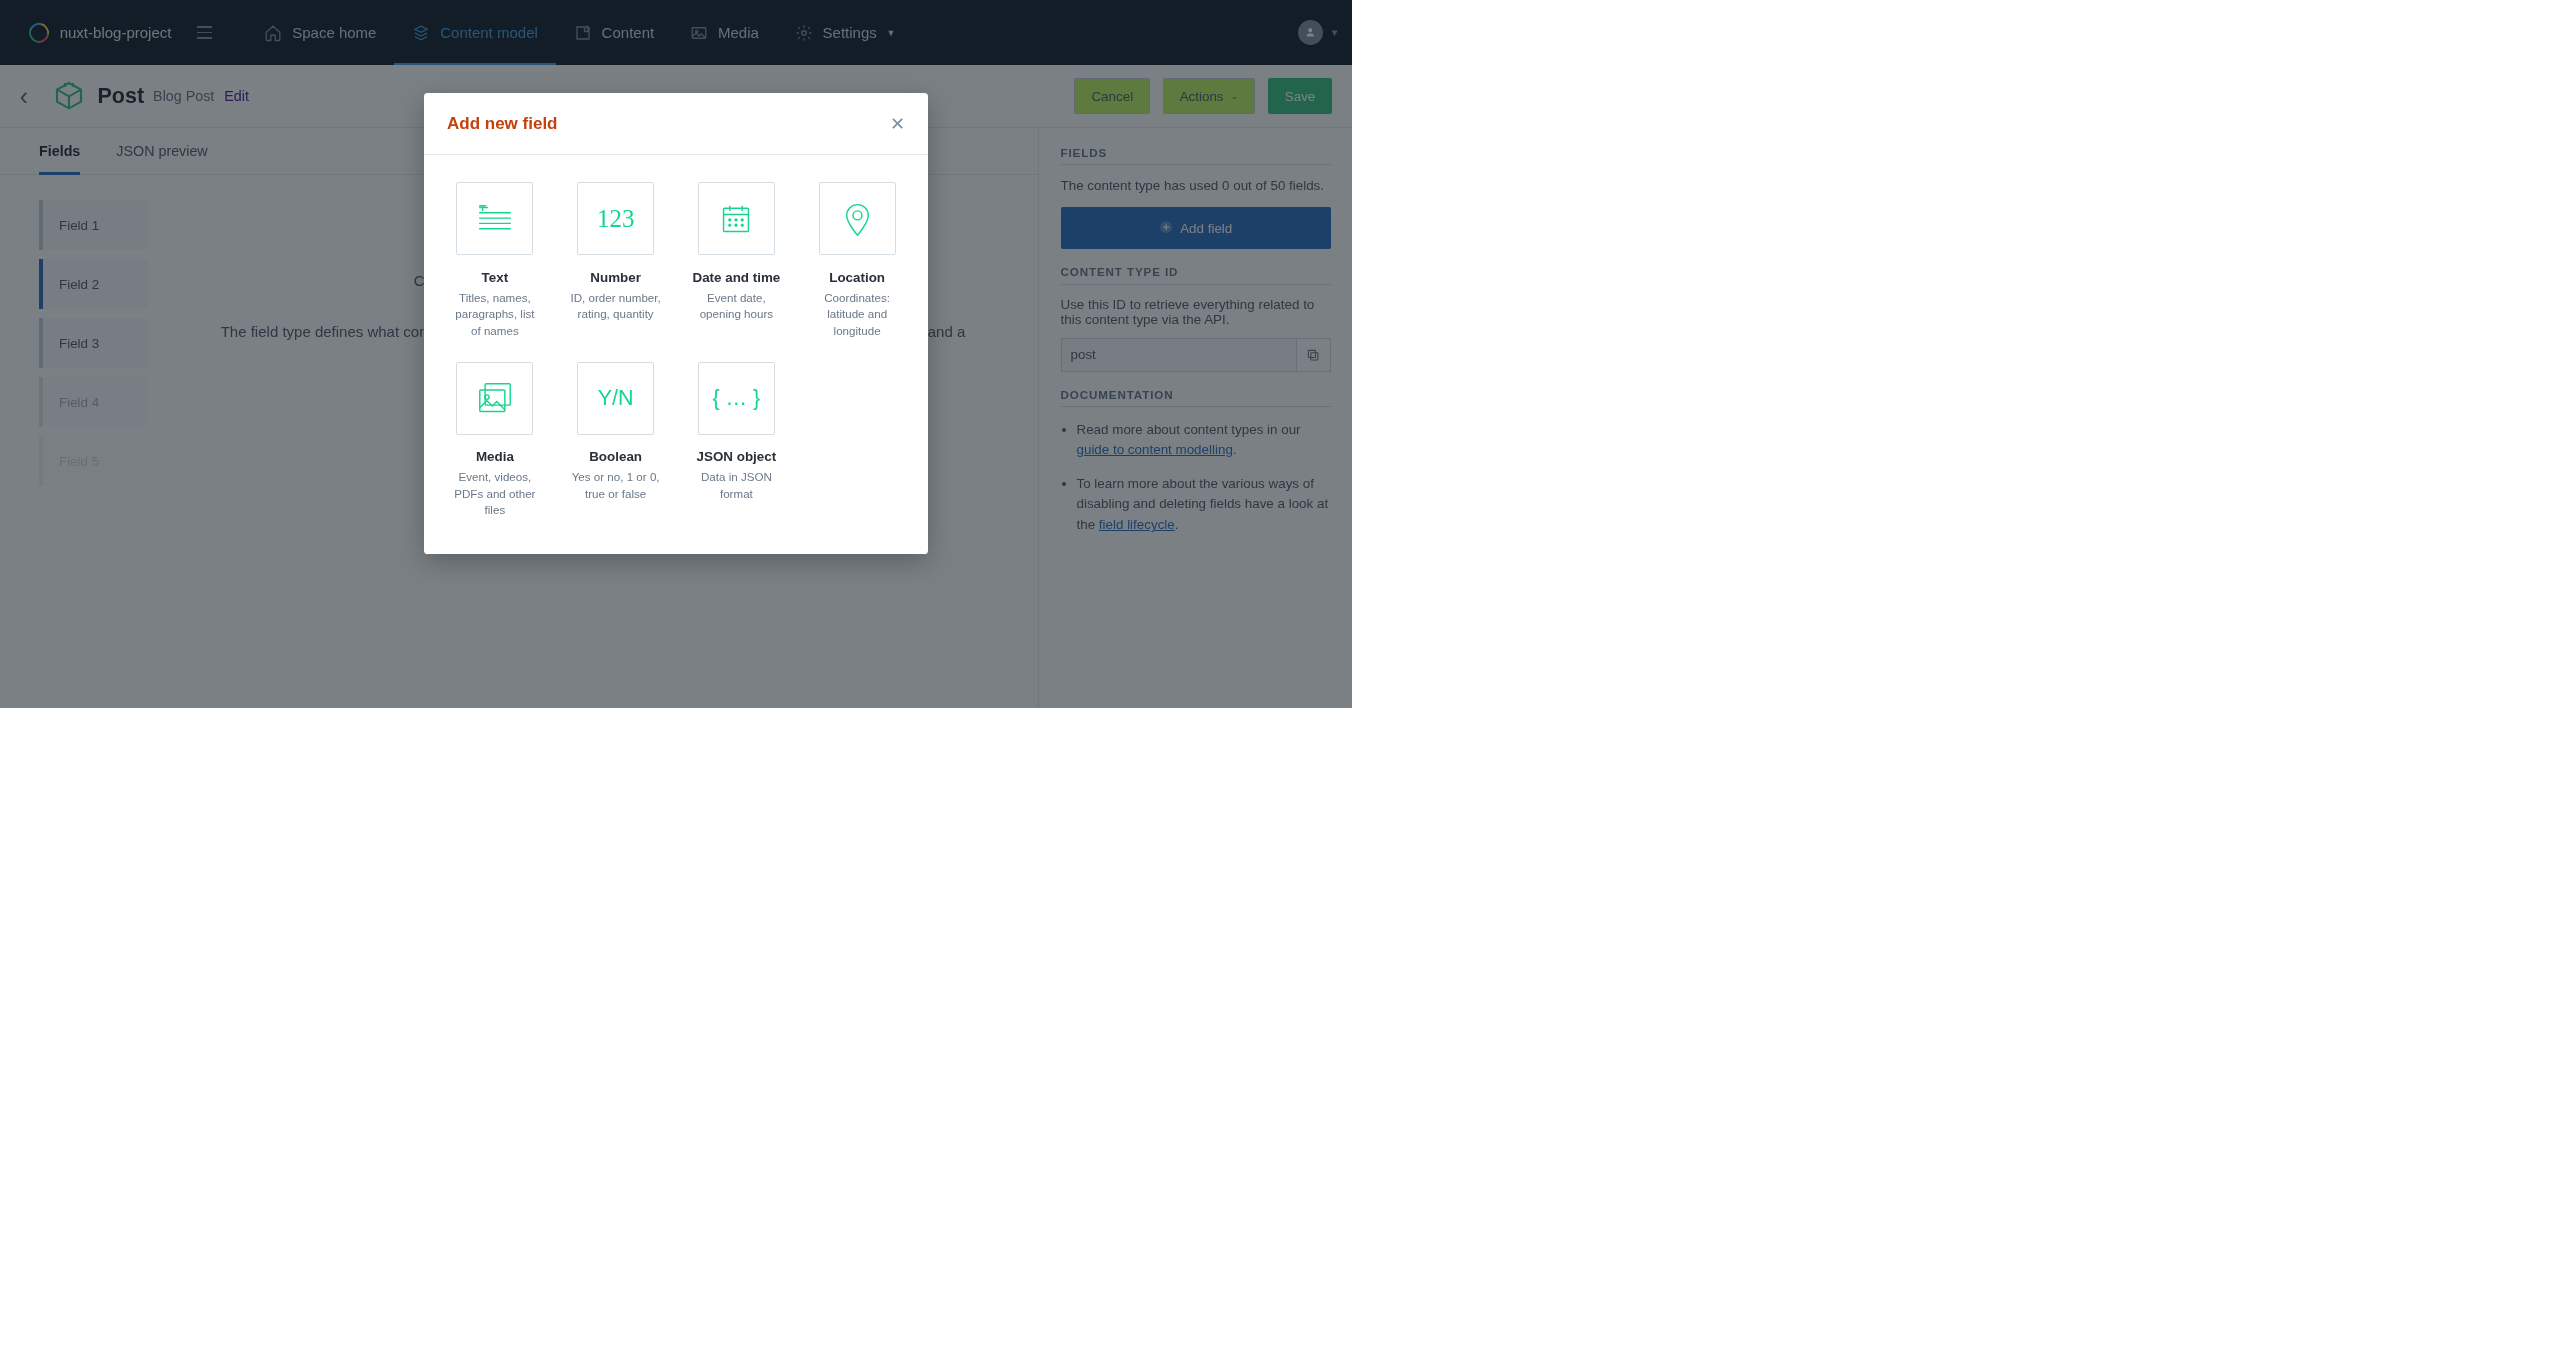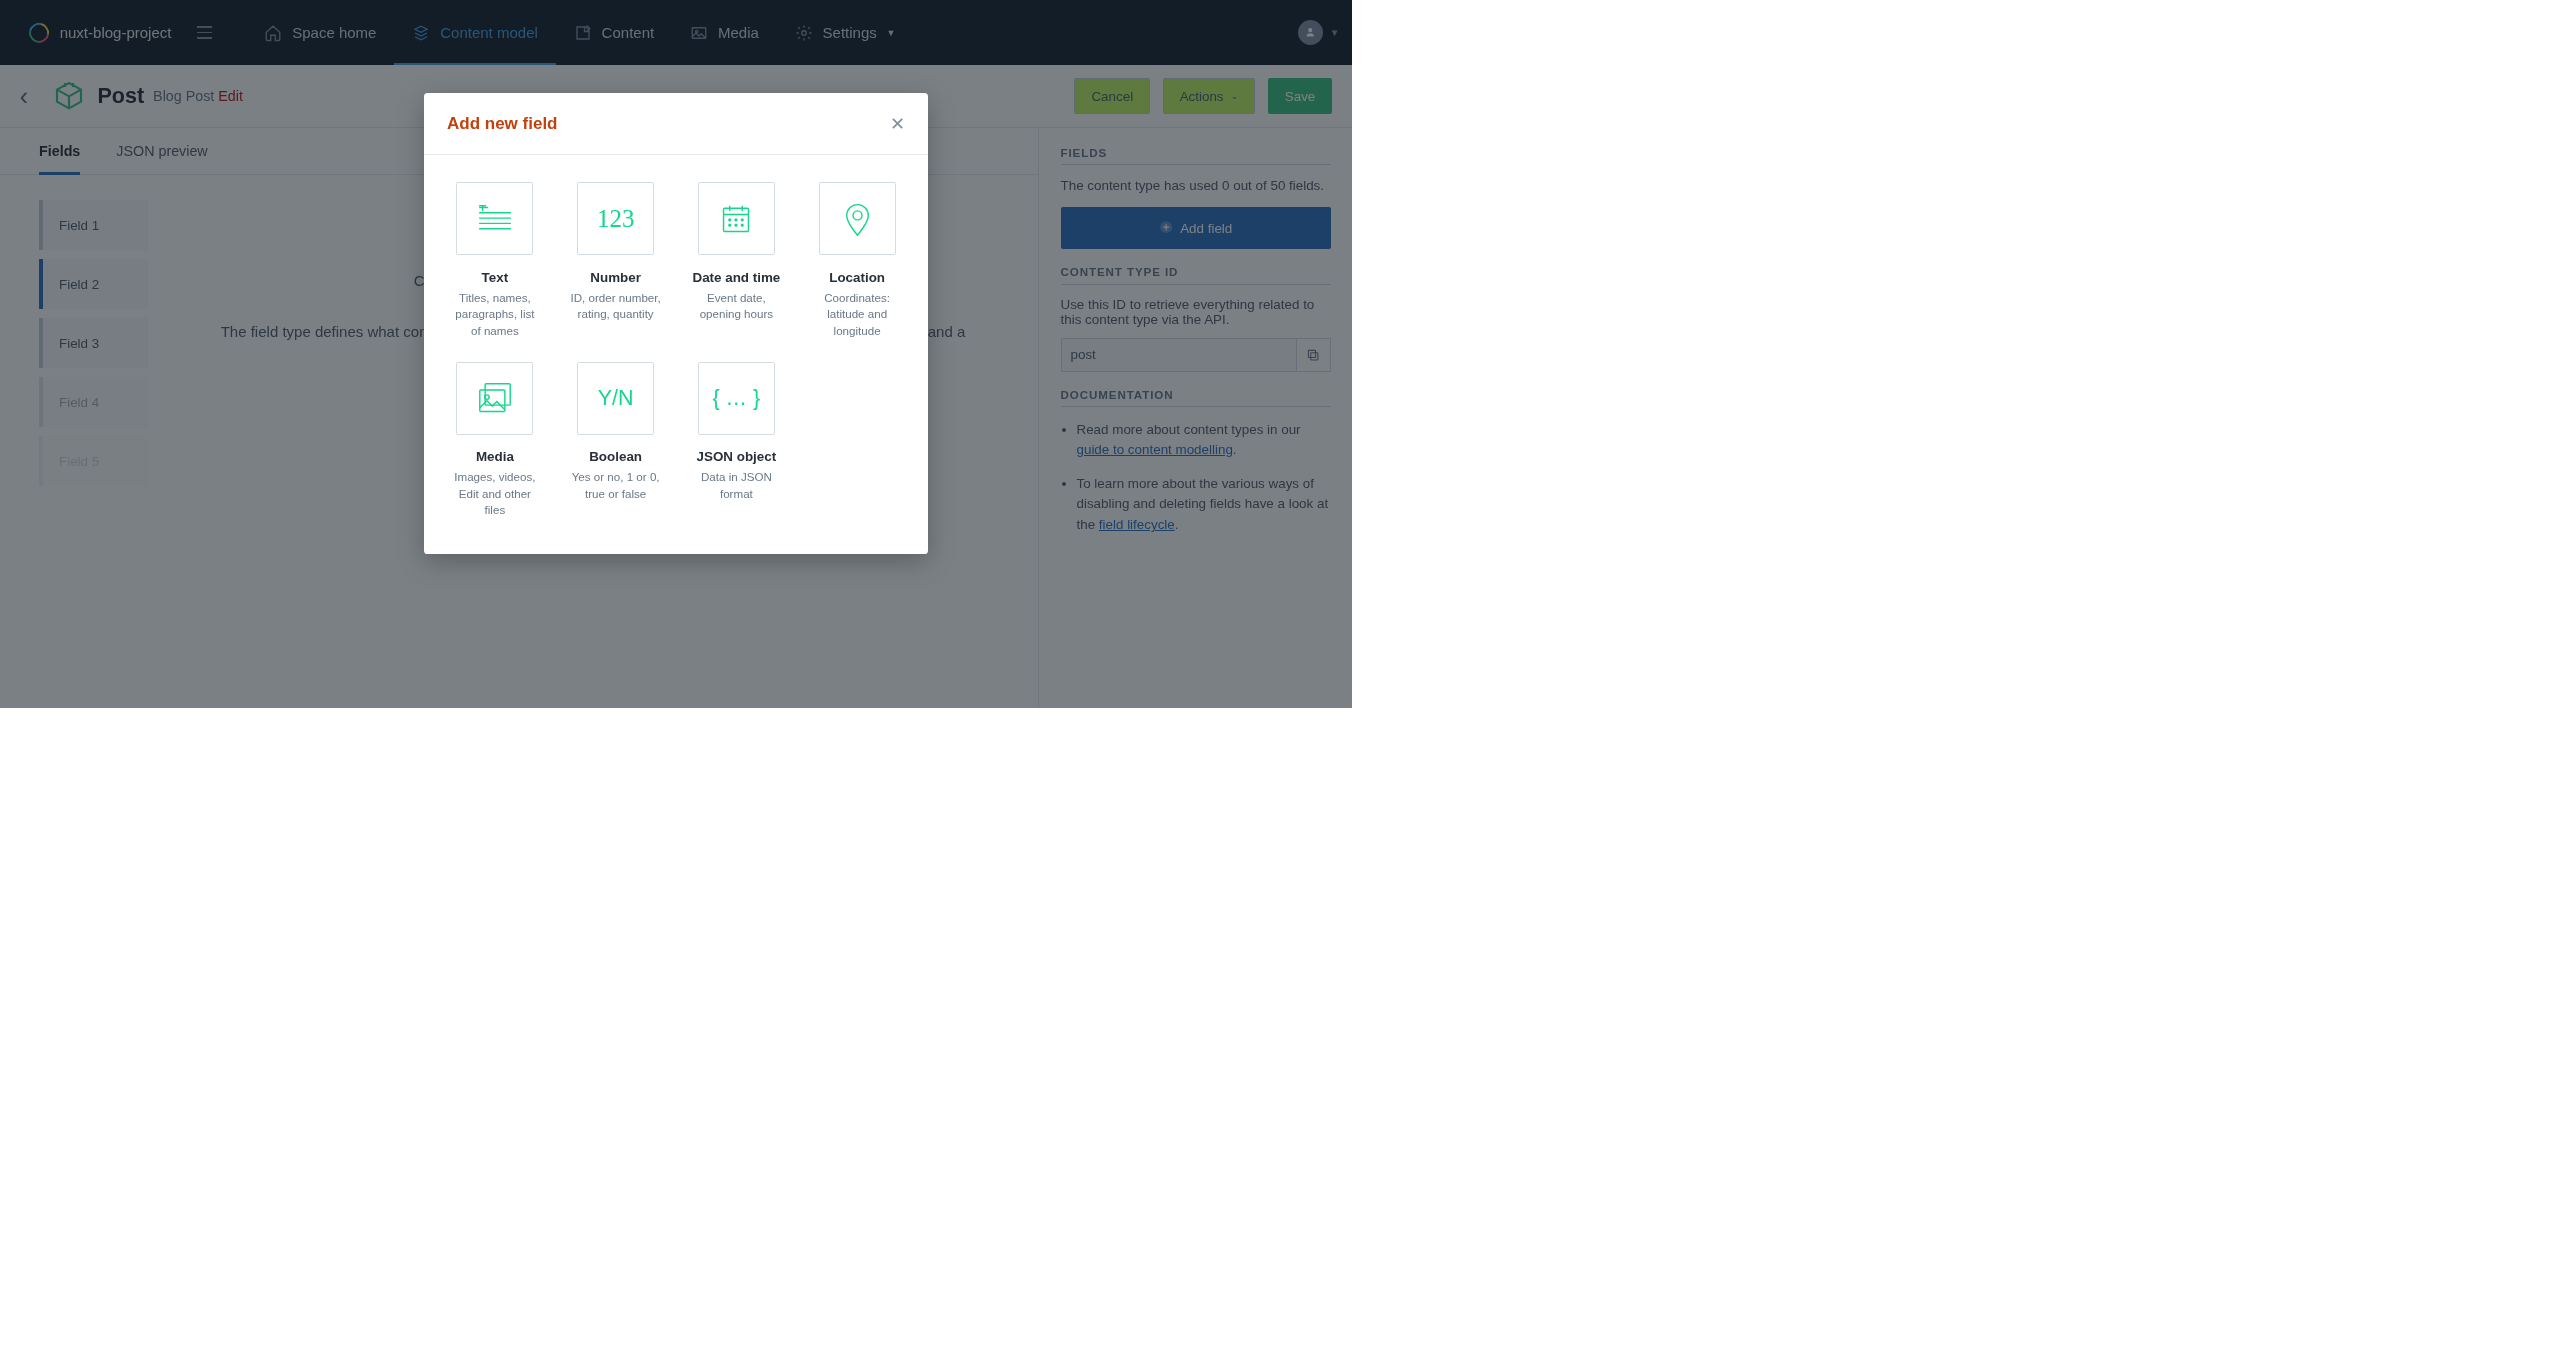--- a/index.html
+++ b/index.html
@@ -16,21 +16,21 @@
 .navitem.active .navico{color:#4a9fe0}
 .navspacer{flex:1}
 .avatar{width:25px;height:25px;border-radius:50%;background:#8091a5;margin:0 7.2px;display:flex;align-items:center;justify-content:center}
 .avatar svg{width:12.5px;height:12.5px;fill:#fff}
 .avchev{color:#8091a5;margin-right:12.5px;font-size:9.8px}
 .subhead{height:63px;border-bottom:0.9px solid #e5ebed;display:flex;align-items:center;padding:0 19.7px}
 .backb{font-size:25px;color:#5b6b7e;margin-right:25px;cursor:pointer}
 .pkg{color:#3cc480;margin-right:12.5px}
 .posttitle{font-size:21.5px;font-weight:700;color:#2a3039;margin-right:9px}
 .postdesc{font-size:14.3px;color:#6a7889}
-.editlnk{color:#b91c1c;margin-left:4px;cursor:pointer}
+.editlnk{color:#4c1d95;margin-left:10px;cursor:pointer}
 .subspacer{flex:1}
 .btn{height:36px;padding:0 16px;border:0.9px solid #c3cfd5;background:#bef264;color:#55606e;border-radius:1.8px;font-size:13.4px;display:flex;align-items:center;gap:7.2px;margin-left:12.5px;cursor:pointer}
 .btn.save{background:#3cc480;color:#fff;border-color:#3cc480}
 .layout{display:flex;height:calc(708px - 65px - 63px)}
 .leftcol{flex:1;padding:0 0 0 0;border-right:0.9px solid #e5ebed}
 .tabs{display:flex;gap:36px;padding:0 39px;border-bottom:0.9px solid #e5ebed;height:47px;align-items:center}
 .tab{font-size:14.3px;color:#55606e;height:47px;display:flex;align-items:center;cursor:pointer}
 .tab.active{color:#2a3039;font-weight:600;border-bottom:3.6px solid #3072be;padding-top:3.6px}
 .fieldsarea{display:flex;padding:25px 0}
 .fieldlist{width:148px}
@@ -251,21 +251,21 @@
     <div class="cell">
       <div class="cbox">
           <svg width="38" height="34" viewBox="0 0 42 38">
             <rect x="10" y="3" width="28" height="24" rx="1"></rect>
             <rect x="4" y="10" width="28" height="24" rx="1"></rect>
             <circle cx="12" cy="18" r="2.5"></circle>
             <path d="M4 30l8-8 6 6 5-5 9 9"></path>
           </svg>
         </div>
       <div class="cname">Media</div>
-      <div class="cdesc">Images, videos, Edit and other files</div>
+      <div class="cdesc">Event, videos, PDFs and other files</div>
     </div>
     <div class="cell">
       <div class="cbox">
           <span class="bigtxt" style="font-size:21.5px;font-family:inherit">Y/N</span>
         </div>
       <div class="cname">Boolean</div>
       <div class="cdesc">Yes or no, 1 or 0, true or false</div>
     </div>
     <div class="cell">
       <div class="cbox">

